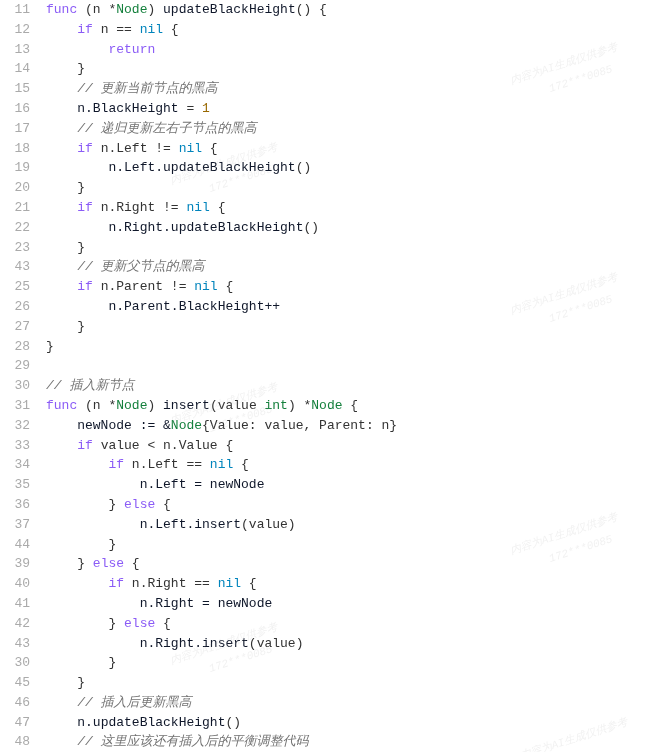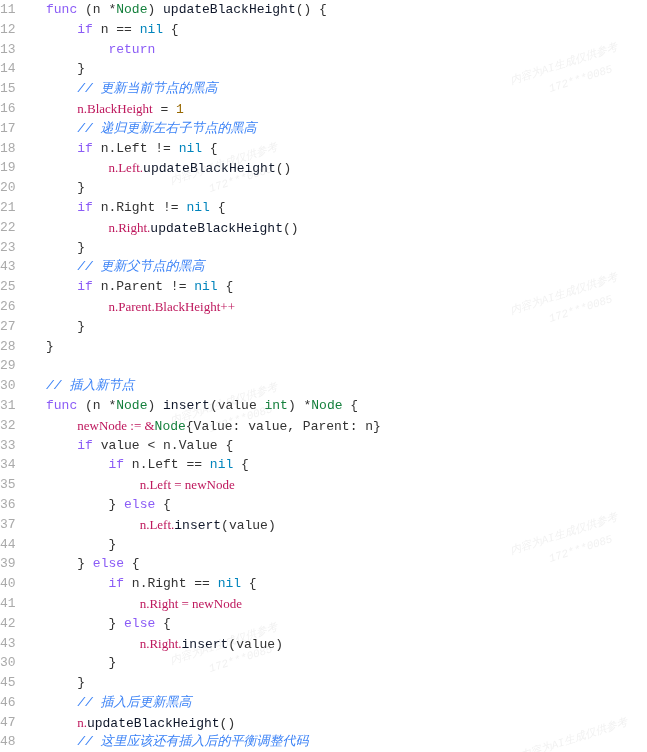--- a/index.html
+++ b/index.html
@@ -12,45 +12,46 @@
     color: #333;
   }
   .code-container {
     display: flex;
     width: 647px;
     background: #fff;
   }
   .gutter {
     background: #fff;
     color: #aaa;
+    text-align: right;
     padding: 0 8px 0 0;
     user-select: none;
     flex-shrink: 0;
     width: 30px;
   }
   .gutter .line-num {
     height: 19.8px;
   }
   .code {
     flex: 1;
     padding: 0 0 0 8px;
     white-space: pre;
     position: relative;
   }
   .code .line {
     height: 19.8px;
   }
   .kw { color: #8b5cf6; }
   .fn { color: #0f172a; }
   .type { color: #15803d; }
-  .id { color: #be185d; font-family: Liberation Serif, serif; }
+  .id { color: #0f172a; }
   .num { color: #986801; }
   .bool { color: #0184bc; }
   .op { color: #333; }
-  .cmt { color: #3b82f6; font-style: italic; }
+  .cmt { color: #737373; font-style: italic; }
   .watermark {
     position: absolute;
     color: rgba(180,180,180,0.18);
     font-size: 11px;
     font-style: italic;
     transform: rotate(-18deg);
     pointer-events: none;
     white-space: nowrap;
   }
 </style>

